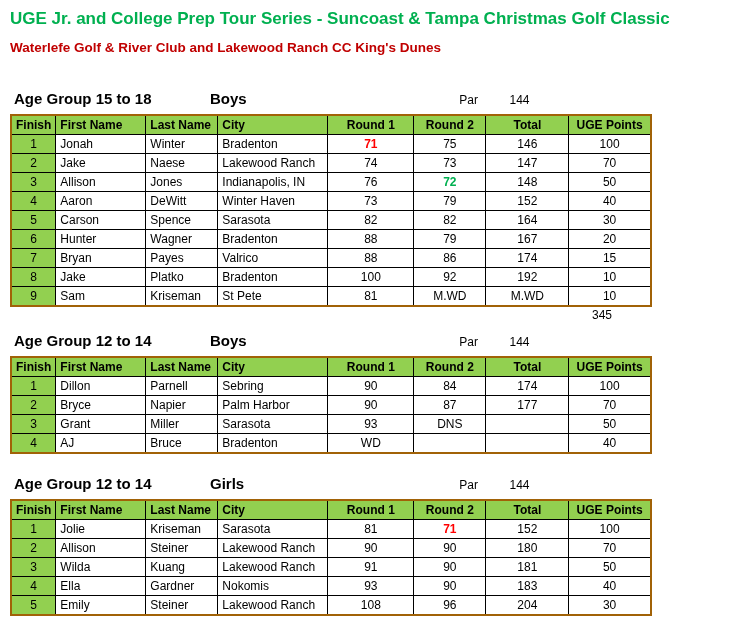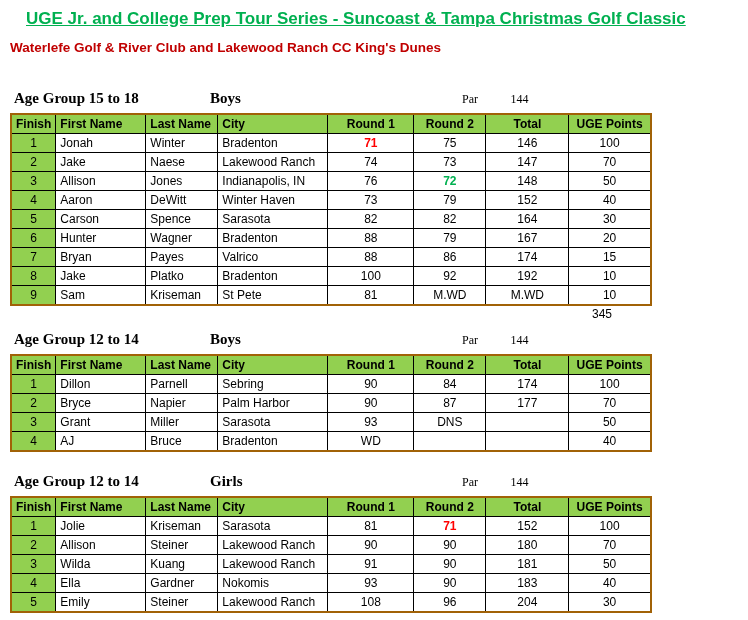--- a/index.html
+++ b/index.html
@@ -9,22 +9,21 @@
     background: #fff;
     font-family: "Liberation Sans", sans-serif;
     color: #000;
     overflow: hidden;
   }
   .page { padding: 6px 10px 0 10px; }
 
   h1.doc-title {
     font-size: 17px; font-weight: bold;
     color: var(--title-green, #00B050);
-    text-decoration: underline;
-    margin: 2px 0 0 16px;
+    margin: 2px 0 0 0;
     line-height: 22px;
     white-space: nowrap;
   }
   h2.doc-subtitle {
     font-size: 13.5px; font-weight: bold;
     color: var(--subtitle-red, #C00000);
     margin: 9px 0 12px 0;
     line-height: 17px;
     white-space: nowrap;
   }
@@ -33,21 +32,20 @@
   section[data-section="0"] { margin-top: 33px; }
   section[data-section="1"] { margin-top: 8px; }
   section[data-section="2"] { margin-top: 20px; }
 
   .sec-head {
     display: grid;
     grid-template-columns: 38px 90px 72px 110px 86px 72px 83px 82px;
     align-items: baseline;
     margin: 0 0 4px 0;
     line-height: 19px;
-    font-family: Liberation Serif, serif;
   }
   .hg-age { grid-column: 1 / 4; font-size: 15px; font-weight: bold; padding-left: 4px; white-space: nowrap; }
   .hg-div { grid-column: 4; font-size: 15px; font-weight: bold; }
   .hg-par { grid-column: 6; font-size: 12px; text-align: right; }
   .hg-parv { grid-column: 7; font-size: 12px; text-align: center; }
 
   table.results {
     border-collapse: collapse;
     table-layout: fixed;
     font-size: 12px;

